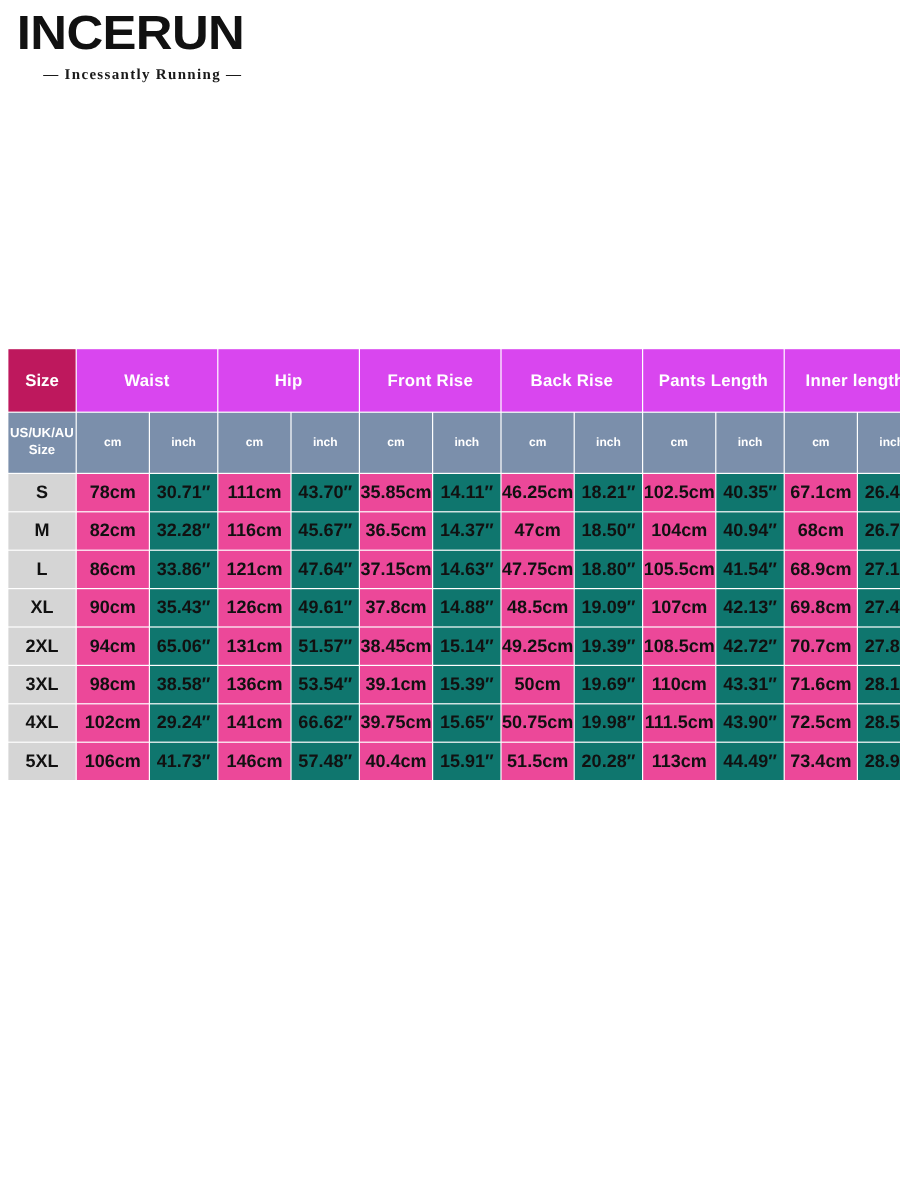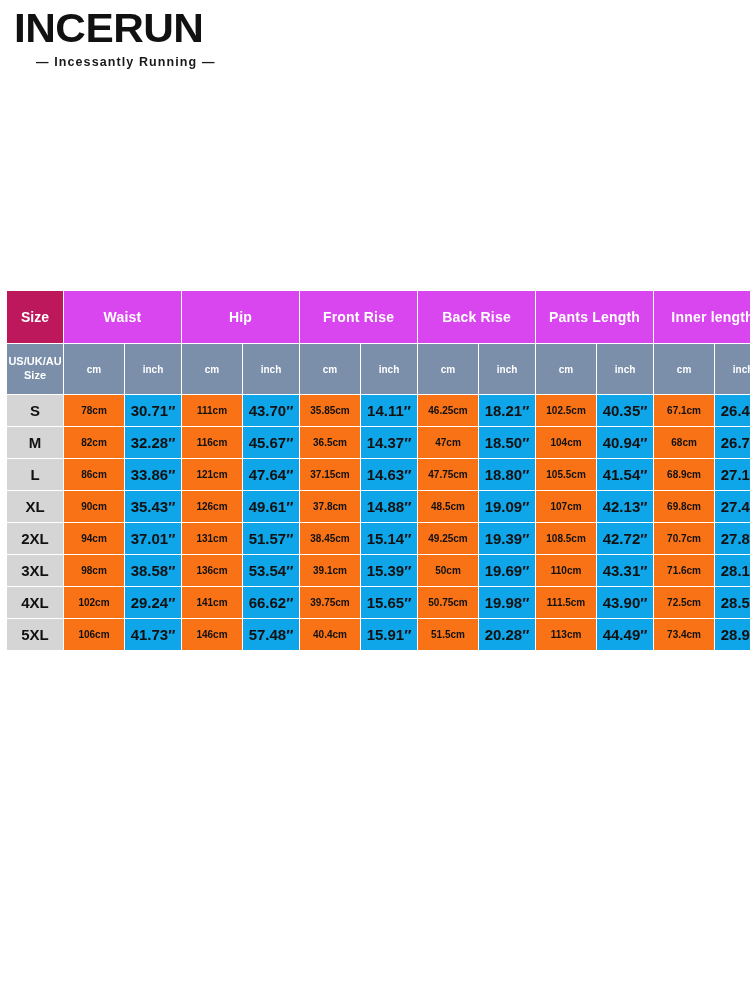--- a/index.html
+++ b/index.html
@@ -29,21 +29,21 @@
     letter-spacing: -0.5px;
     color: #111111;
     line-height: 1;
     transform: scaleX(1.06);
     transform-origin: left center;
     white-space: nowrap;
   }
   #brand-tagline {
     margin-top: 7px;
     margin-left: 22px;
-    font-family: Liberation Sans, sans-serif;
+    font-family: Liberation Serif, serif;
     font-size: 12.5px;
     font-weight: 600;
     letter-spacing: 1.1px;
     color: #1a1a1a;
     white-space: nowrap;
   }
 
   
   #size-table-wrap {
     position: absolute;
@@ -103,28 +103,28 @@
 
   
   td.size-cell {
     background: #d5d5d5;
     color: #111111;
     font-size: 15px;
     font-weight: 700;
     height: 31px;
   }
   td.cm-cell {
-    background: #f97316;
+    background: #ec4899;
     color: #111111;
-    font-size: 10px;
+    font-size: 15px;
     font-weight: 700;
     height: 31px;
   }
   td.inch-cell {
-    background: #0ea5e9;
+    background: #0f766e;
     color: #111111;
     font-size: 15px;
     font-weight: 700;
     height: 31px;
   }
 </style>
 </head>
 <body>
 
 <div id="brand">
@@ -232,21 +232,21 @@
           <td class="cm-cell">48.5cm</td>
           <td class="inch-cell">19.09″</td>
           <td class="cm-cell">107cm</td>
           <td class="inch-cell">42.13″</td>
           <td class="cm-cell">69.8cm</td>
           <td class="inch-cell">27.48″</td>
         </tr>
         <tr>
           <td class="size-cell">2XL</td>
           <td class="cm-cell">94cm</td>
-          <td class="inch-cell">37.01″</td>
+          <td class="inch-cell">65.06″</td>
           <td class="cm-cell">131cm</td>
           <td class="inch-cell">51.57″</td>
           <td class="cm-cell">38.45cm</td>
           <td class="inch-cell">15.14″</td>
           <td class="cm-cell">49.25cm</td>
           <td class="inch-cell">19.39″</td>
           <td class="cm-cell">108.5cm</td>
           <td class="inch-cell">42.72″</td>
           <td class="cm-cell">70.7cm</td>
           <td class="inch-cell">27.83″</td>

